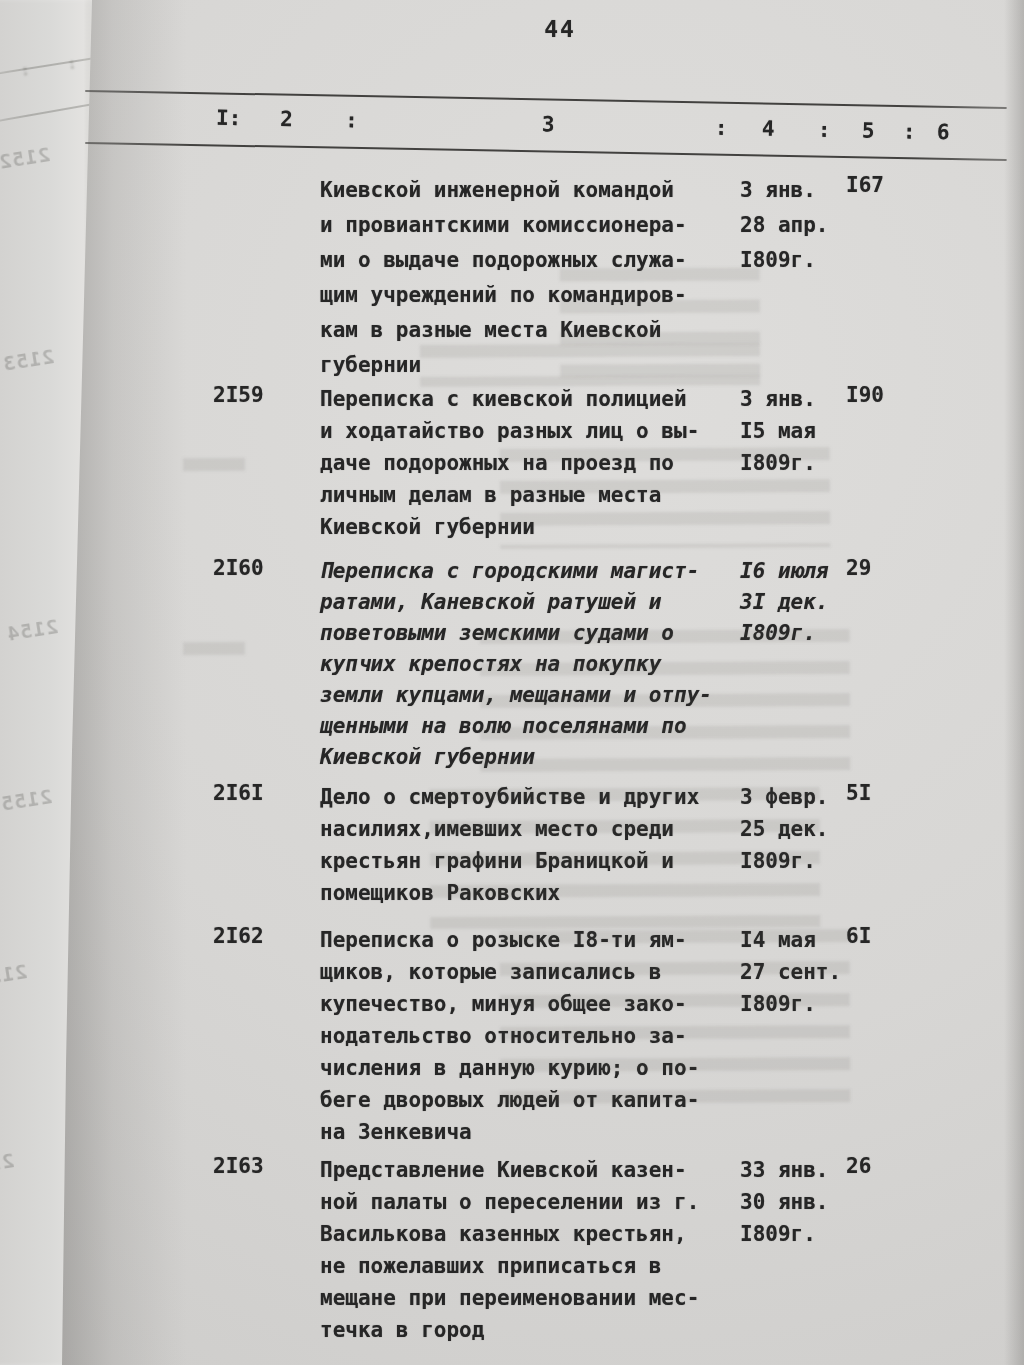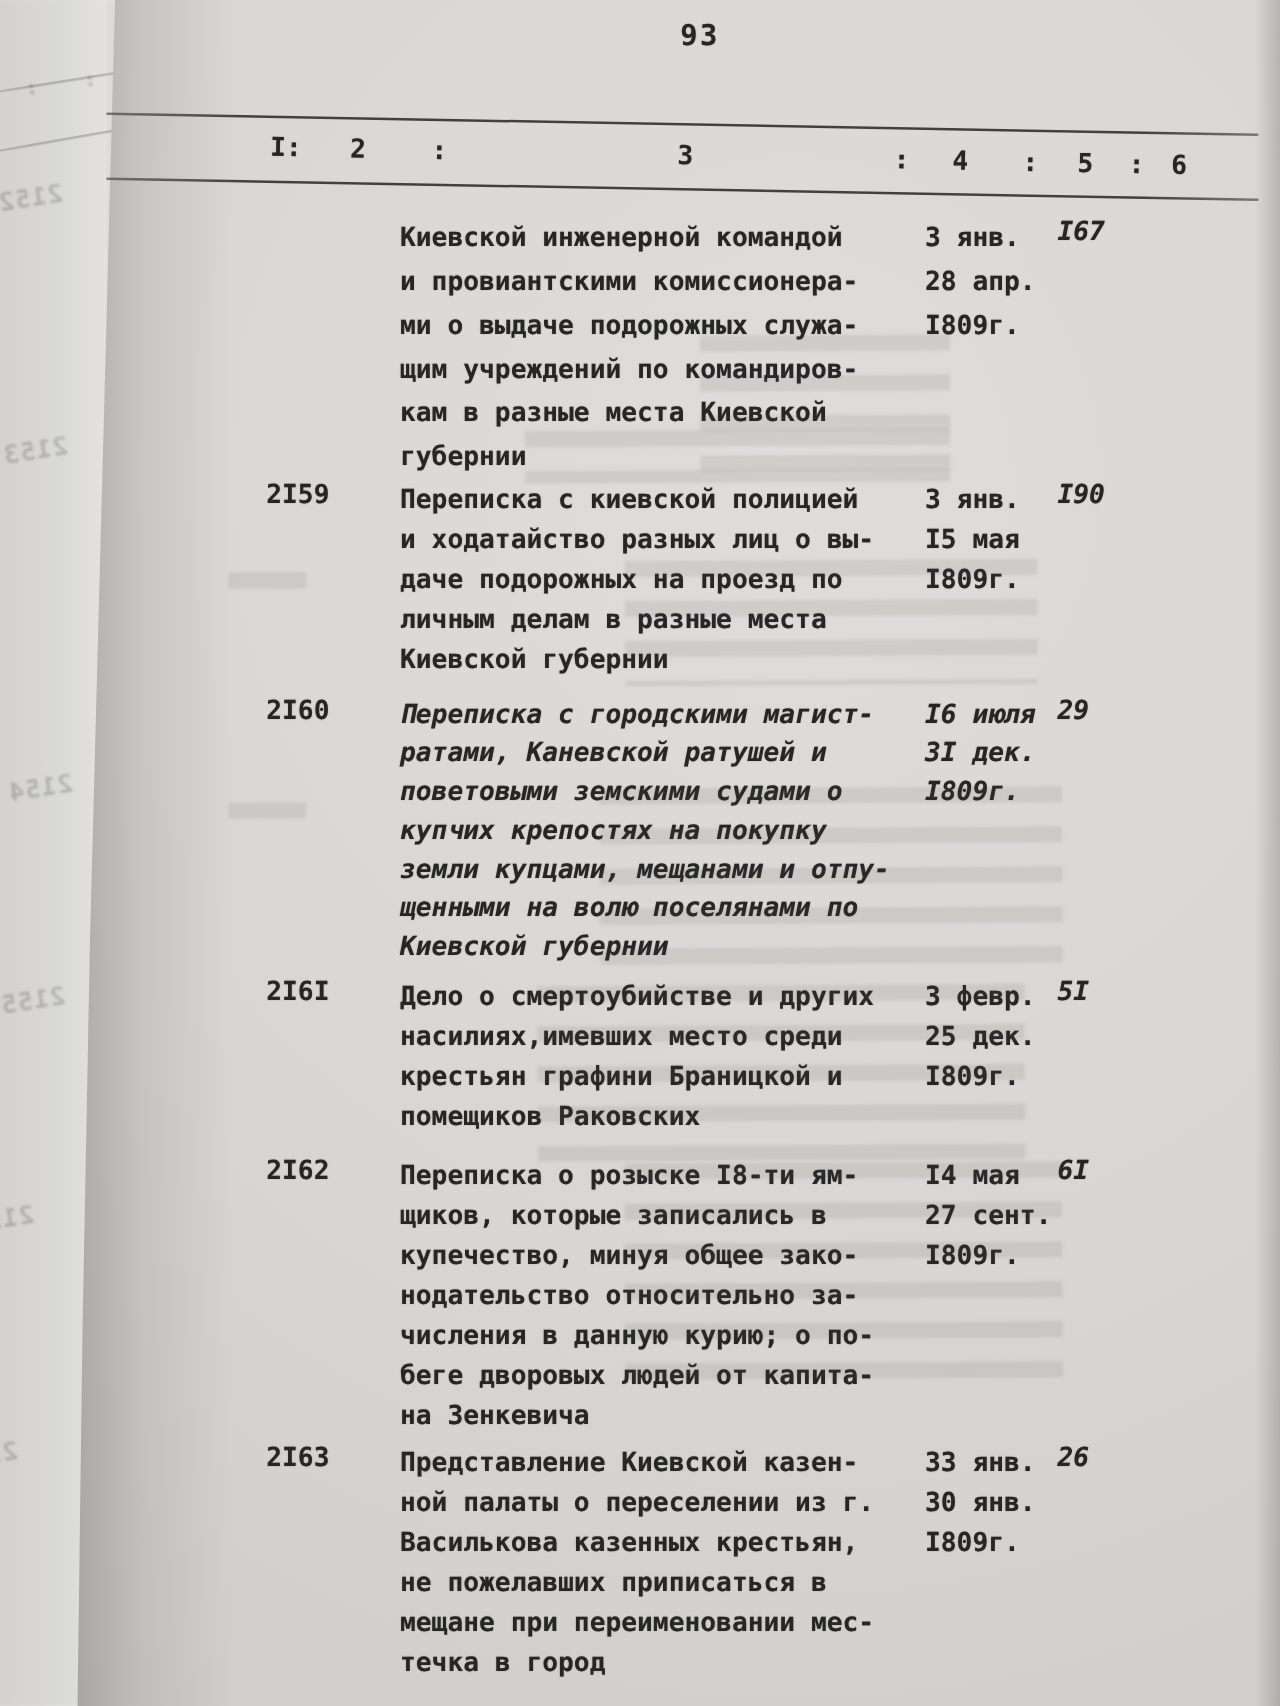--- a/index.html
+++ b/index.html
@@ -68,21 +68,21 @@
   .entry{position:absolute;left:0;width:1024px;}
   .num,.desc,.dates,.pg{
     position:absolute;top:0;
     font-size:21px;font-weight:bold;
     white-space:pre-line;
     text-shadow:0 0 1px rgba(40,40,40,.42);
   }
   .num{left:213px;}
   .desc{left:320px;width:415px;}
   .dates{left:740px;width:115px;}
-  .pg{left:846px;font-style:italic;}
+  .pg{left:846px;}
   .lh35 .desc,.lh35 .dates{line-height:35px;}
   .lh32 .desc,.lh32 .dates{line-height:32px;}
   .lh31 .desc,.lh31 .dates{line-height:31px;font-style:italic;}
   .smudge{
     position:absolute;
     background:repeating-linear-gradient(180deg, rgba(72,70,66,.105) 0 13px, rgba(72,70,66,0) 13px 32px);
     filter:blur(1.4px);
     transform:rotate(-.3deg);
     pointer-events:none;
   }
@@ -99,21 +99,21 @@
     <div class="versoarc" style="left:-12px;top:110px;width:132px;transform:rotate(-10deg);"></div>
     <span class="versocolons" style="left:6px;top:58px;">: :</span>
     <span class="ghostnum" style="left:-2px;top:146px;">2152</span>
     <span class="ghostnum" style="left:2px;top:348px;">2153</span>
     <span class="ghostnum" style="left:6px;top:618px;">2154</span>
     <span class="ghostnum" style="left:0px;top:788px;">2155</span>
     <span class="ghostnum" style="left:-12px;top:962px;">215</span>
     <span class="ghostnum" style="left:-12px;top:1150px;">21</span>
   </div>
 
-  <div class="pageno">93</div>
+  <div class="pageno">44</div>
 
   <div class="rule rule1"></div>
   <div class="rule rule2"></div>
 
   <div class="colheads">
     <span style="left:131px;">I:</span>
     <span style="left:195px;">2</span>
     <span style="left:260px;">:</span>
     <span style="left:457px;">3</span>
     <span style="left:630px;">:</span>

